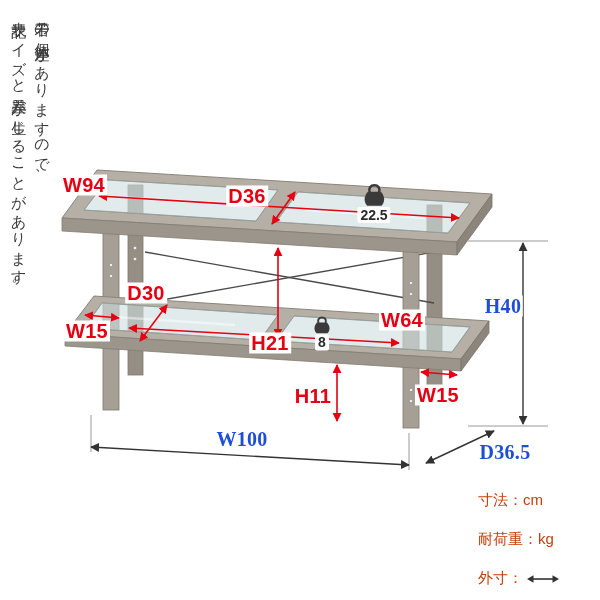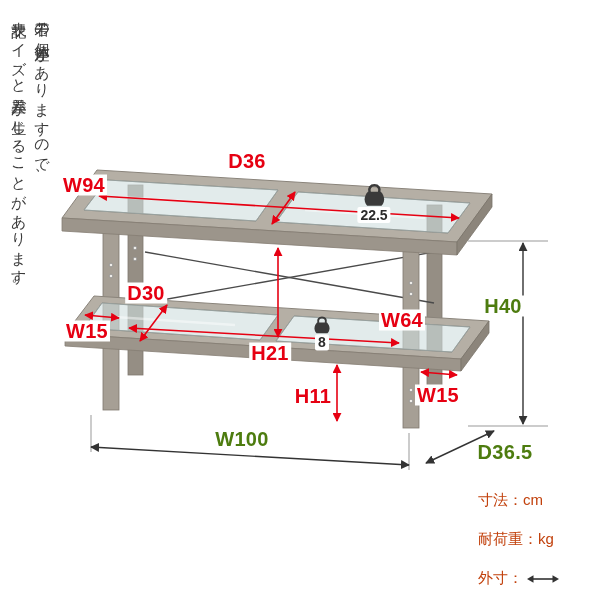--- a/index.html
+++ b/index.html
@@ -18,21 +18,21 @@
   }
   .note span { display:block; }
 
   
   .dim {
     position:absolute; transform:translate(-50%,-50%);
     font-size:20px; font-weight:600; letter-spacing:.3px;
     background:#fff; padding:0 2px; line-height:1.05; white-space:nowrap;
   }
   .dim.red   { color:#e60012; }
-  .dim.black { color:#4d7c0f; }
+  .dim.black { color:#1d4ed8;font-family:Liberation Serif, serif; }
 
   
   .weight {
     position:absolute; transform:translate(-50%,-50%);
     display:flex; flex-direction:column; align-items:center; gap:0;
   }
   .weight .num {
     font-size:14px; font-weight:700; color:#2b2b2b; background:#fff;
     padding:0 3px; line-height:1.15; border-radius:2px;
   }
@@ -129,24 +129,24 @@
       <line x1="426" y1="463" x2="494" y2="431" marker-start="url(#mB)" marker-end="url(#mB)"></line>
     </g>
   </svg>
 
   <div class="note">
     <span>若干の個体差がありますので、</span>
     <span>表記サイズと差異が生じることがあります。</span>
   </div>
 
   <div class="dim red" style="left:84px;top:185px">W94</div>
-  <div class="dim red" style="left:247px;top:161px">D36</div>
+  <div class="dim red" style="left:247px;top:196px">D36</div>
   <div class="dim red" style="left:146px;top:293px">D30</div>
   <div class="dim red" style="left:87px;top:331px">W15</div>
-  <div class="dim red" style="left:270px;top:353px">H21</div>
+  <div class="dim red" style="left:270px;top:343px">H21</div>
   <div class="dim red" style="left:402px;top:320px">W64</div>
   <div class="dim red" style="left:313px;top:396px">H11</div>
   <div class="dim red" style="left:438px;top:395px">W15</div>
 
   <div class="dim black" style="left:503px;top:306px">H40</div>
   <div class="dim black" style="left:242px;top:439px">W100</div>
   <div class="dim black" style="left:505px;top:452px">D36.5</div>
 
   <div class="weight" style="left:374px;top:203px">
     <svg width="26" height="24" viewBox="0 0 24 22">

